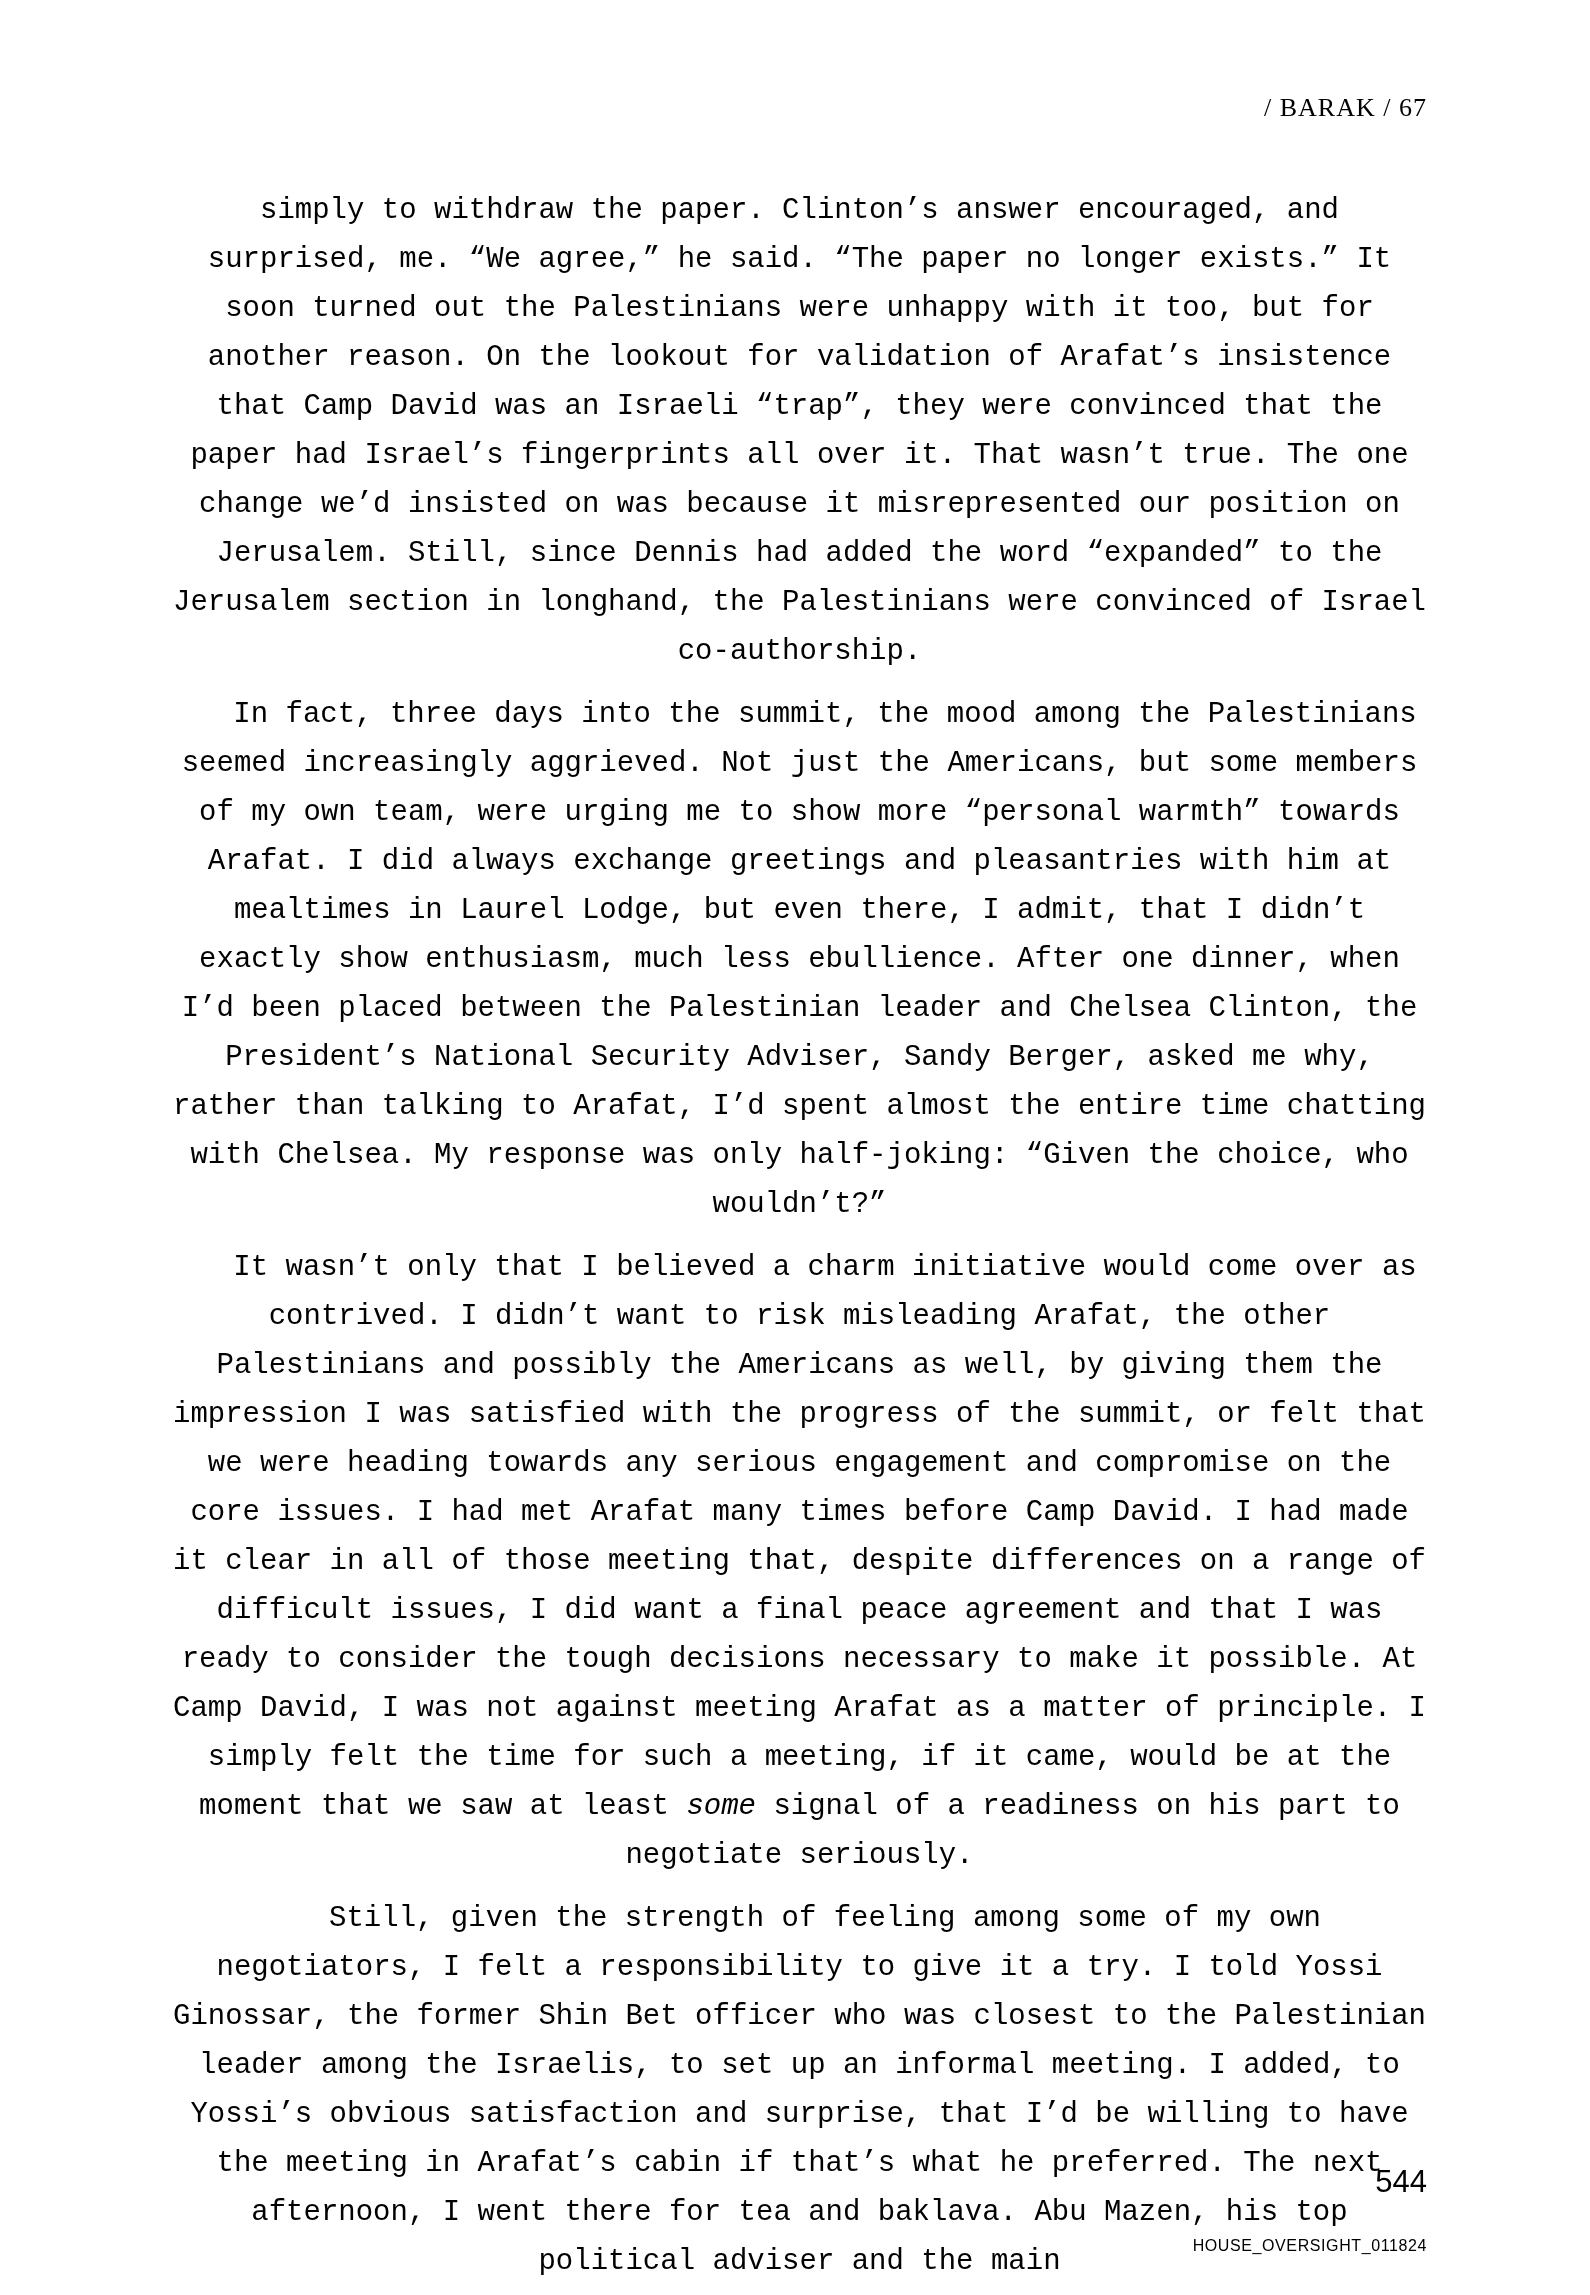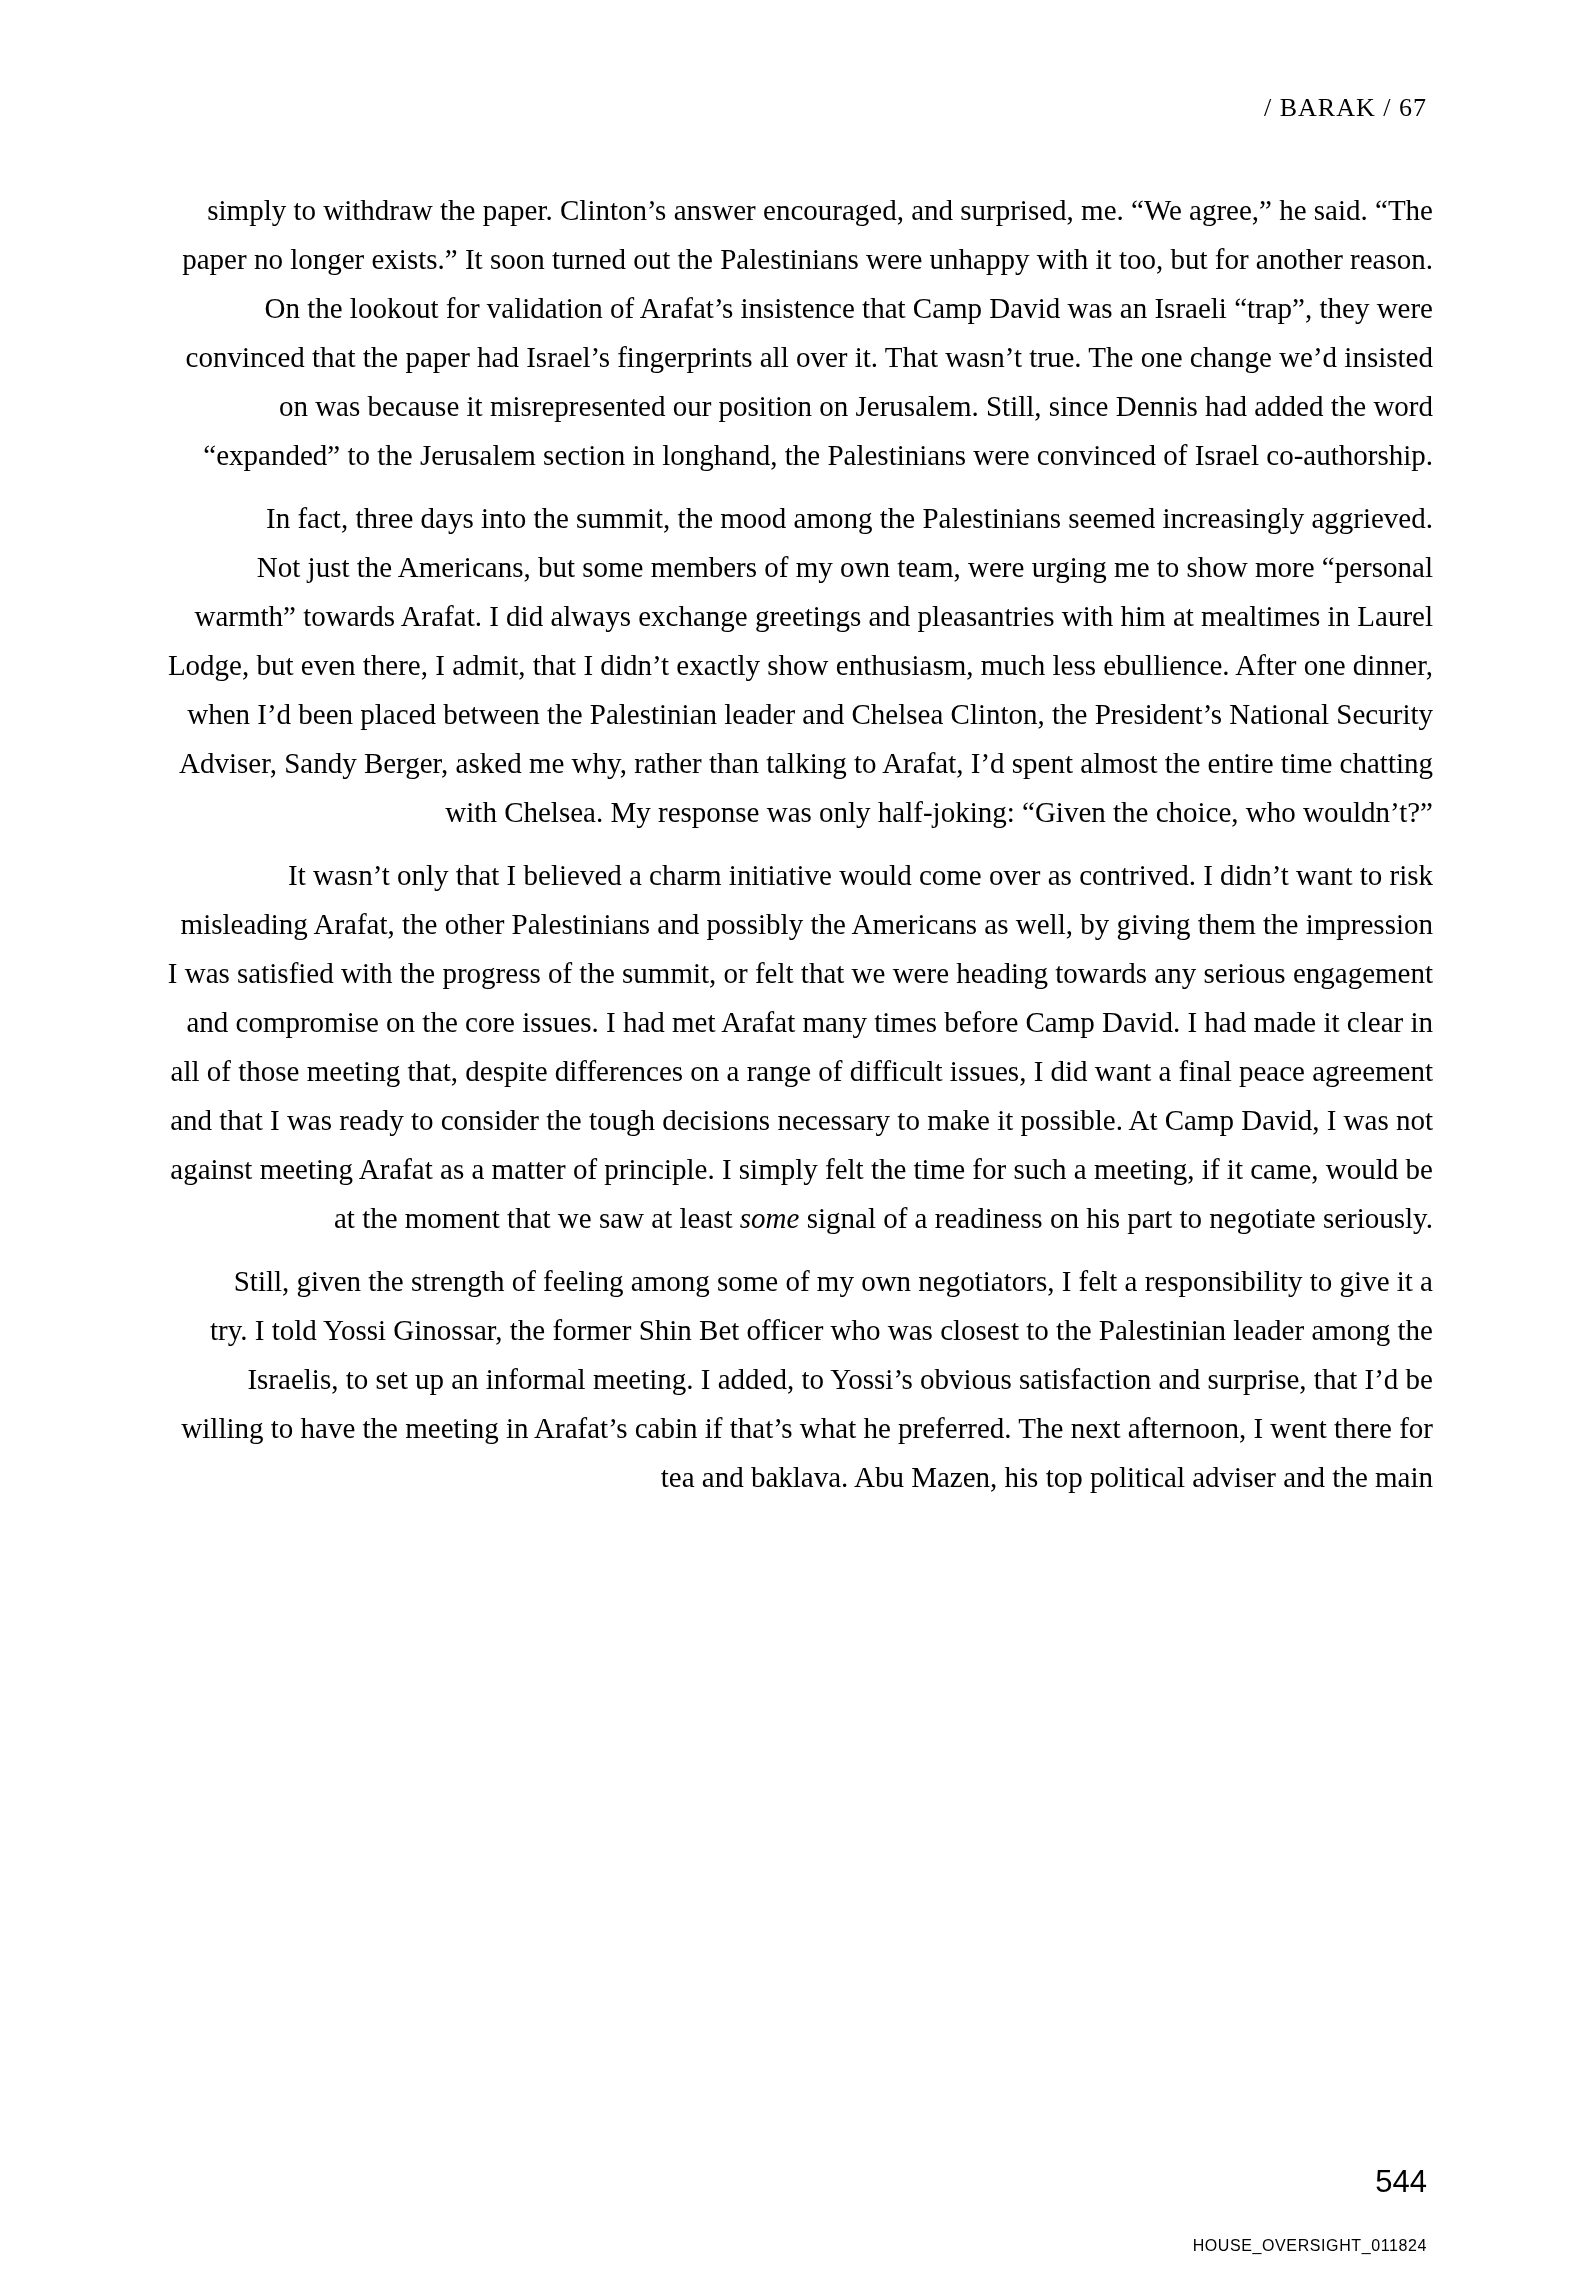--- a/index.html
+++ b/index.html
@@ -33,22 +33,23 @@
   .body-text {
     position: absolute;
     top: 186px;
     left: 166px;
     width: 1267px;
   }
   .body-text p {
     margin: 0 0 14px 0;
     font-size: 29px;
     line-height: 49px;
-    text-align: right;
+    text-align: center;
     text-indent: 0;
+    font-family: Liberation Mono, monospace;
   }
   .body-text p.indent {
     text-indent: 51px;
   }
   .body-text p em {
     font-style: italic;
   }
   .page-number {
     position: absolute;
     bottom: 95px;

